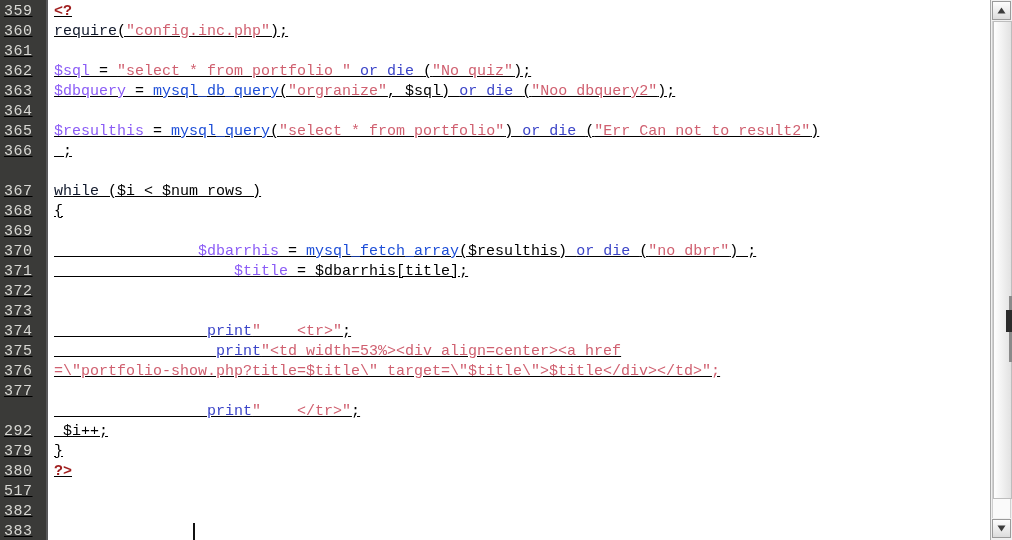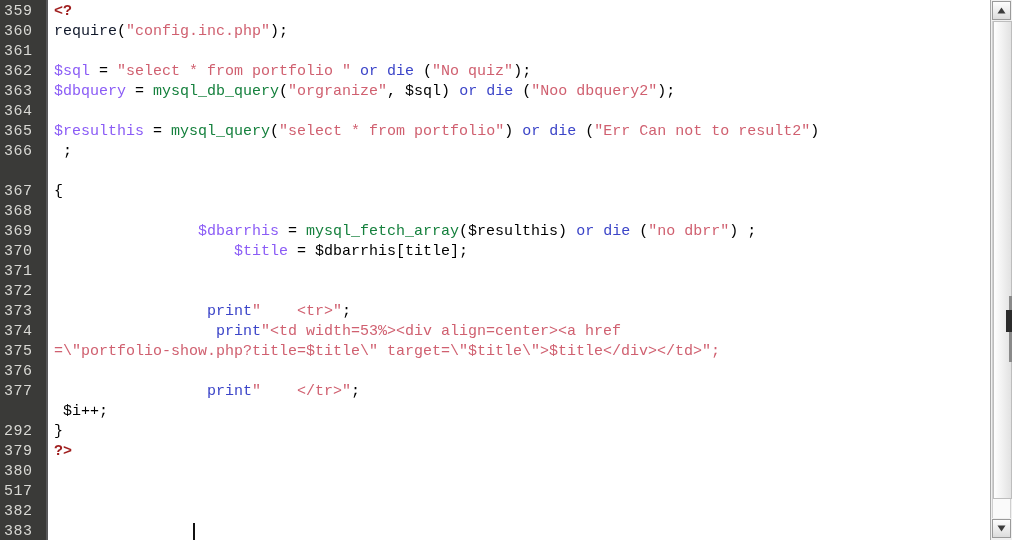--- a/index.html
+++ b/index.html
@@ -12,20 +12,21 @@
     font-family: "Liberation Mono", "DejaVu Sans Mono", monospace;
   }
   #editor-window {
     position: relative;
     width: 1012px;
     height: 540px;
     overflow: hidden;
     background: #ffffff;
     display: flex;
     flex-direction: row;
+    text-decoration: underline;
   }
 
   
   #gutter {
     width: 48px;
     flex: 0 0 48px;
     background: #3a3a38;
     box-sizing: border-box;
     padding-top: 2px;
     position: relative;
@@ -66,21 +67,21 @@
     font-size: 15px;
     white-space: pre;
     padding-left: 6px;
     color: #000000;
     letter-spacing: 0px;
   }
 
   
   .t-php     { color: #9f1d1d; font-weight: bold; }   
   .t-str     { color: #d06070; }                      
-  .t-fn      { color: #15803d; }                      
+  .t-fn      { color: #1d4ed8; }                      
   .t-kw      { color: #0f172a; }                      
   .t-op      { color: #000000; }                      
   .t-var     { color: #8b5cf6; }                      
   .t-num     { color: #cc2222; }                      
   .t-blue    { color: #3b44c8; }                      
   .t-plain   { color: #000000; }
 
   
   #caret {
     position: absolute;
@@ -197,20 +198,21 @@
 
   <div class="code-line"><span class="t-php">&lt;?</span></div>
       <div class="code-line"><span class="t-kw">require</span><span class="t-plain">(</span><span class="t-str">"config.inc.php"</span><span class="t-plain">);</span></div>
       <div class="code-line"></div>
       <div class="code-line"><span class="t-var">$sql </span><span class="t-op">= </span><span class="t-str">"select * from portfolio " </span><span class="t-blue">or die </span><span class="t-plain">(</span><span class="t-str">"No quiz"</span><span class="t-plain">);</span></div>
       <div class="code-line"><span class="t-var">$dbquery </span><span class="t-op">= </span><span class="t-fn">mysql_db_query</span><span class="t-plain">(</span><span class="t-str">"orgranize"</span><span class="t-plain">, $sql) </span><span class="t-blue">or die </span><span class="t-plain">(</span><span class="t-str">"Noo dbquery2"</span><span class="t-plain">);</span></div>
       <div class="code-line"></div>
       <div class="code-line"><span class="t-var">$resulthis </span><span class="t-op">= </span><span class="t-fn">mysql_query</span><span class="t-plain">(</span><span class="t-str">"select * from portfolio"</span><span class="t-plain">) </span><span class="t-blue">or die </span><span class="t-plain">(</span><span class="t-str">"Err Can not to result2"</span><span class="t-plain">)</span></div>
       <div class="code-line"><span class="t-plain"> ;</span></div>
       <div class="code-line"></div>
+      <div class="code-line"><span class="t-kw">while </span><span class="t-plain">($i </span><span class="t-op">&lt; </span><span class="t-plain">$num_rows )</span></div>
       <div class="code-line"><span class="t-plain">{</span></div>
       <div class="code-line"></div>
       <div class="code-line"><span class="t-var">                $dbarrhis </span><span class="t-op">= </span><span class="t-fn">mysql_fetch_array</span><span class="t-plain">($resulthis) </span><span class="t-blue">or die </span><span class="t-plain">(</span><span class="t-str">"no dbrr"</span><span class="t-plain">) ;</span></div>
       <div class="code-line"><span class="t-var">                    $title </span><span class="t-op">= </span><span class="t-plain">$dbarrhis[title];</span></div>
       <div class="code-line"></div>
       <div class="code-line"></div>
       <div class="code-line"><span class="t-plain">                 </span><span class="t-blue">print</span><span class="t-str">"    &lt;tr&gt;"</span><span class="t-plain">;</span></div>
       <div class="code-line"><span class="t-plain">                  </span><span class="t-blue">print</span><span class="t-str">"&lt;td width=53%&gt;&lt;div align=center&gt;&lt;a href</span></div>
       <div class="code-line"><span class="t-str">=\"portfolio-show.php?title=$title\" target=\"$title\"&gt;$title&lt;/div&gt;&lt;/td&gt;";</span></div>
       <div class="code-line"></div>

